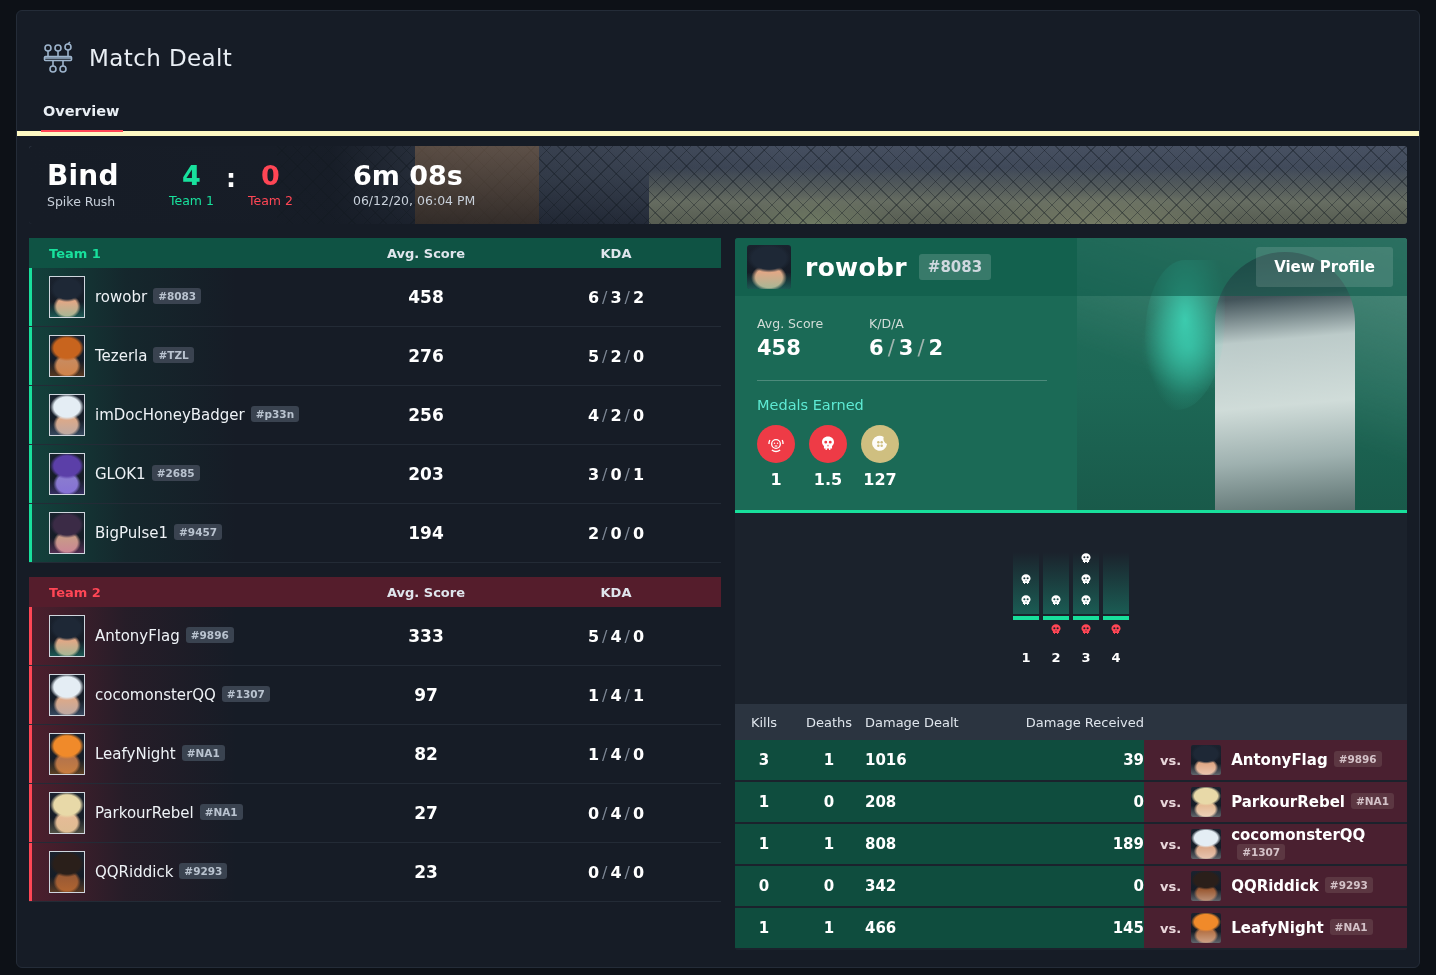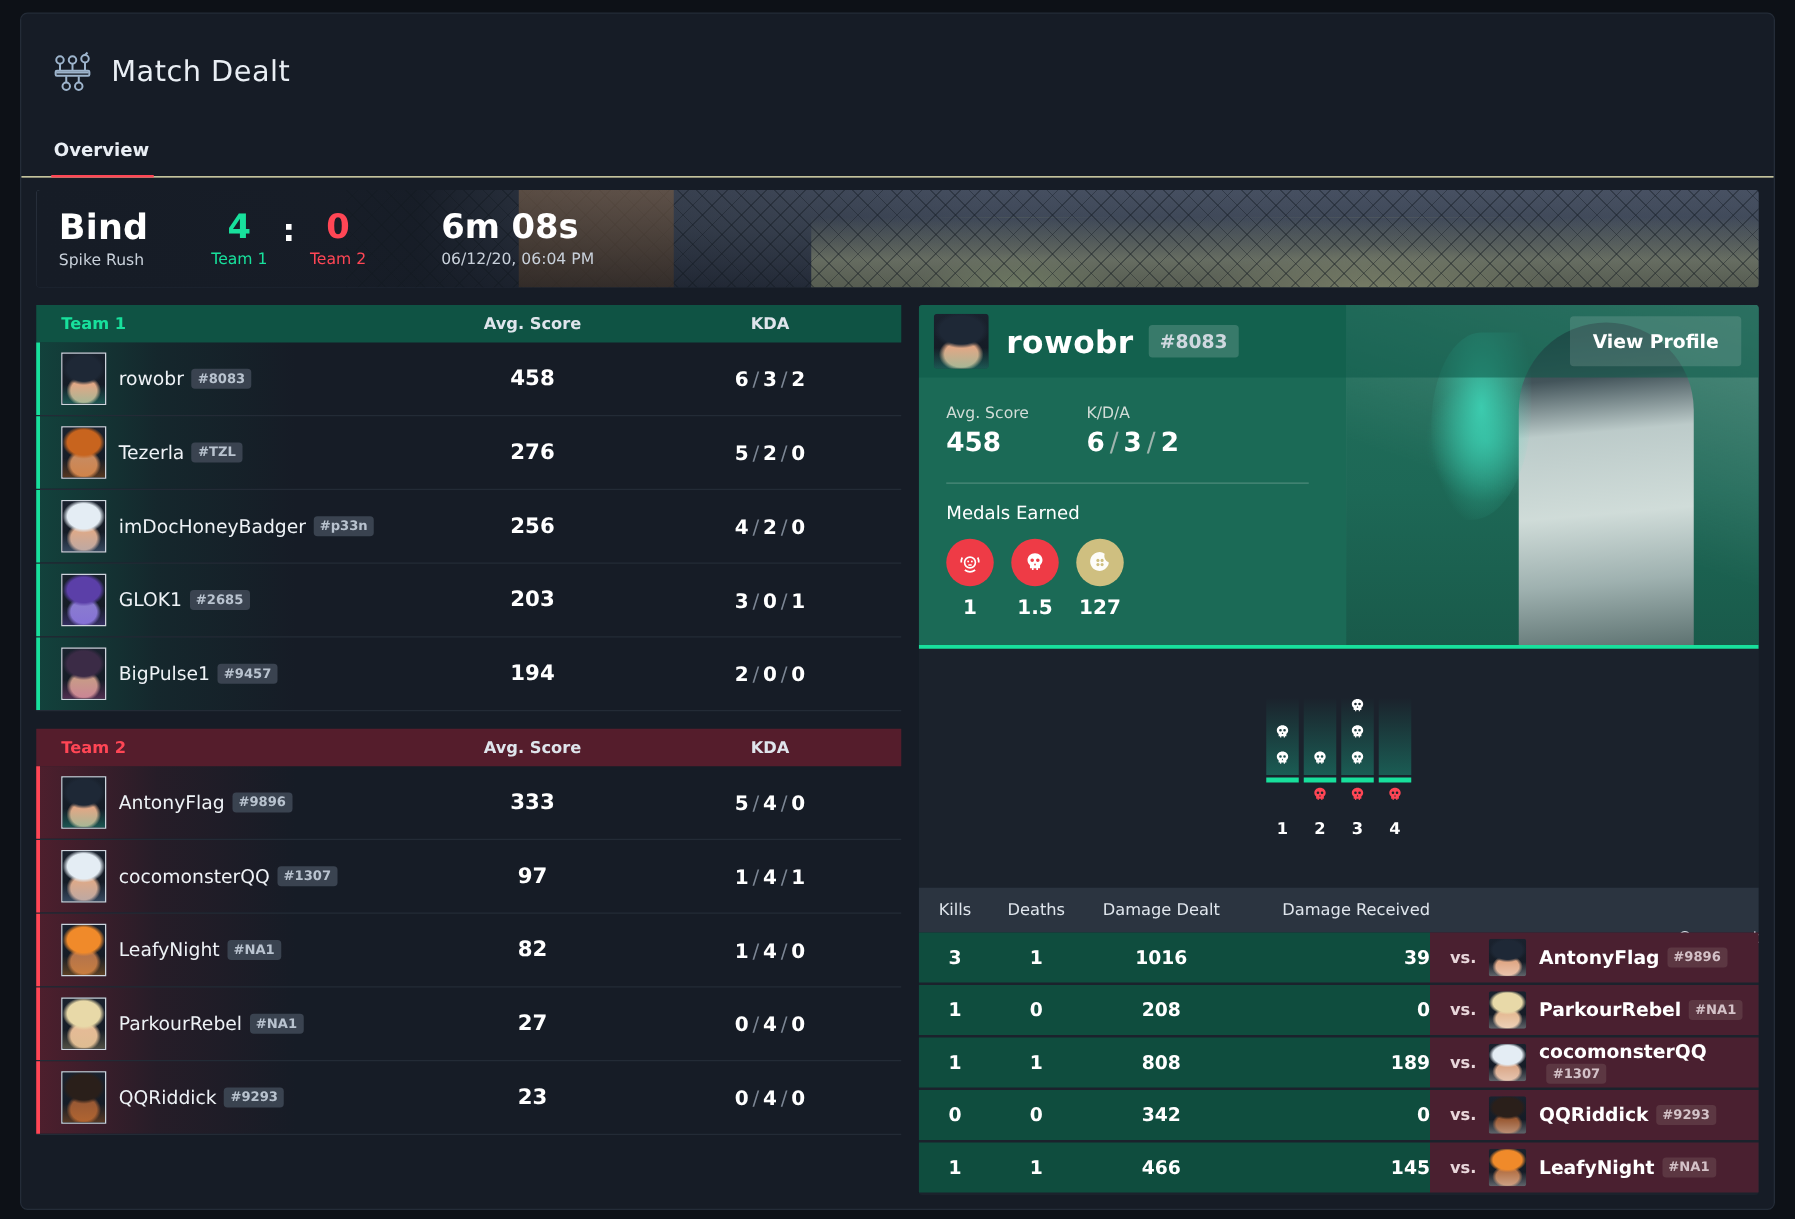--- a/index.html
+++ b/index.html
@@ -36,22 +36,22 @@
   }
   .hdr-icon { width: 34px; height: 34px; flex: 0 0 34px; }
   .hdr-title {
     font-size: 23px; font-weight: 400; letter-spacing: .4px;
     color: #e9eef4;
   }
 
   
   .tabs {
     display: flex; padding: 0 24px;
-    border-bottom: 1px solid #fef9c3;
-    margin-top: 24px;
+    border-bottom: 5px solid #fef9c3;
+    margin-top: 14px;
   }
   .tab {
     position: relative;
     font-size: 14.5px; font-weight: bold;
     color: #e9eef4;
     padding: 6px 22px 12px 2px;
   }
   .tab.active::after {
     content: ""; position: absolute;
     left: 0; right: 18px; bottom: -1px; height: 2px;
@@ -239,21 +239,21 @@
     padding: 11px 18px;
     cursor: pointer;
     font-family: inherit;
   }
   .rp-stats { position: relative; padding: 20px 22px 0 22px; }
   .sgrid { display: flex; gap: 46px; }
   .slabel { font-size: 12.5px; color: #d2ddd8; }
   .sval { font-size: 21px; font-weight: bold; color: #fff; margin-top: 5px; }
   .sval s { text-decoration: none; color: #9fb5ae; font-weight: normal; margin: 0 4px; }
   .divider { height: 1px; background: rgba(255,255,255,.22); margin: 20px 0 0 0; width: 290px; }
-  .medals-t { font-size: 14.5px; color: #ffffff; margin-top: 16px; }
+  .medals-t { font-size: 14.5px; color: #5eead4; margin-top: 16px; }
   .medals { display: flex; gap: 14px; margin-top: 12px; }
   .medal { width: 38px; text-align: center; }
   .mcirc {
     width: 38px; height: 38px; border-radius: 50%;
     display: flex; align-items: center; justify-content: center;
   }
   .mcirc.red { background: #ee3b46; }
   .mcirc.gold { background: #cfbf80; }
   .mval { font-size: 16px; font-weight: bold; color: #fff; margin-top: 7px; }
 
@@ -282,21 +282,21 @@
     display: flex; align-items: center;
     height: 36px;
     background: #2b3440;
     font-size: 13px; color: #dfe5ec;
   }
   .opp-row { display: flex; align-items: center; height: 42px; border-bottom: 2px solid #1b222c; }
   .opp-left { display: flex; align-items: center; flex: 0 0 409px; background: #0f4d3e; height: 100%; }
   .opp-head .opp-left { background: transparent; }
   .c-k  { width: 58px; text-align: center; }
   .c-d  { width: 72px; text-align: center; }
-  .c-dd { width: 128px; text-align: center; }
+  .c-dd { width: 128px; }
   .c-dr { width: 151px; text-align: right; }
   .opp-row .c-k, .opp-row .c-d, .opp-row .c-dd, .opp-row .c-dr {
     font-size: 15px; font-weight: bold; color: #fff;
   }
   .opp-right {
     flex: 1 1 auto; display: flex; align-items: center;
     background: #4a2030; height: 100%; padding-left: 16px; gap: 10px;
   }
   .opp-head .opp-right { background: transparent; justify-content: flex-end; padding-left: 0; margin-top: 44px; }
   .vs { font-size: 13px; font-weight: bold; color: #e8d6da; }

